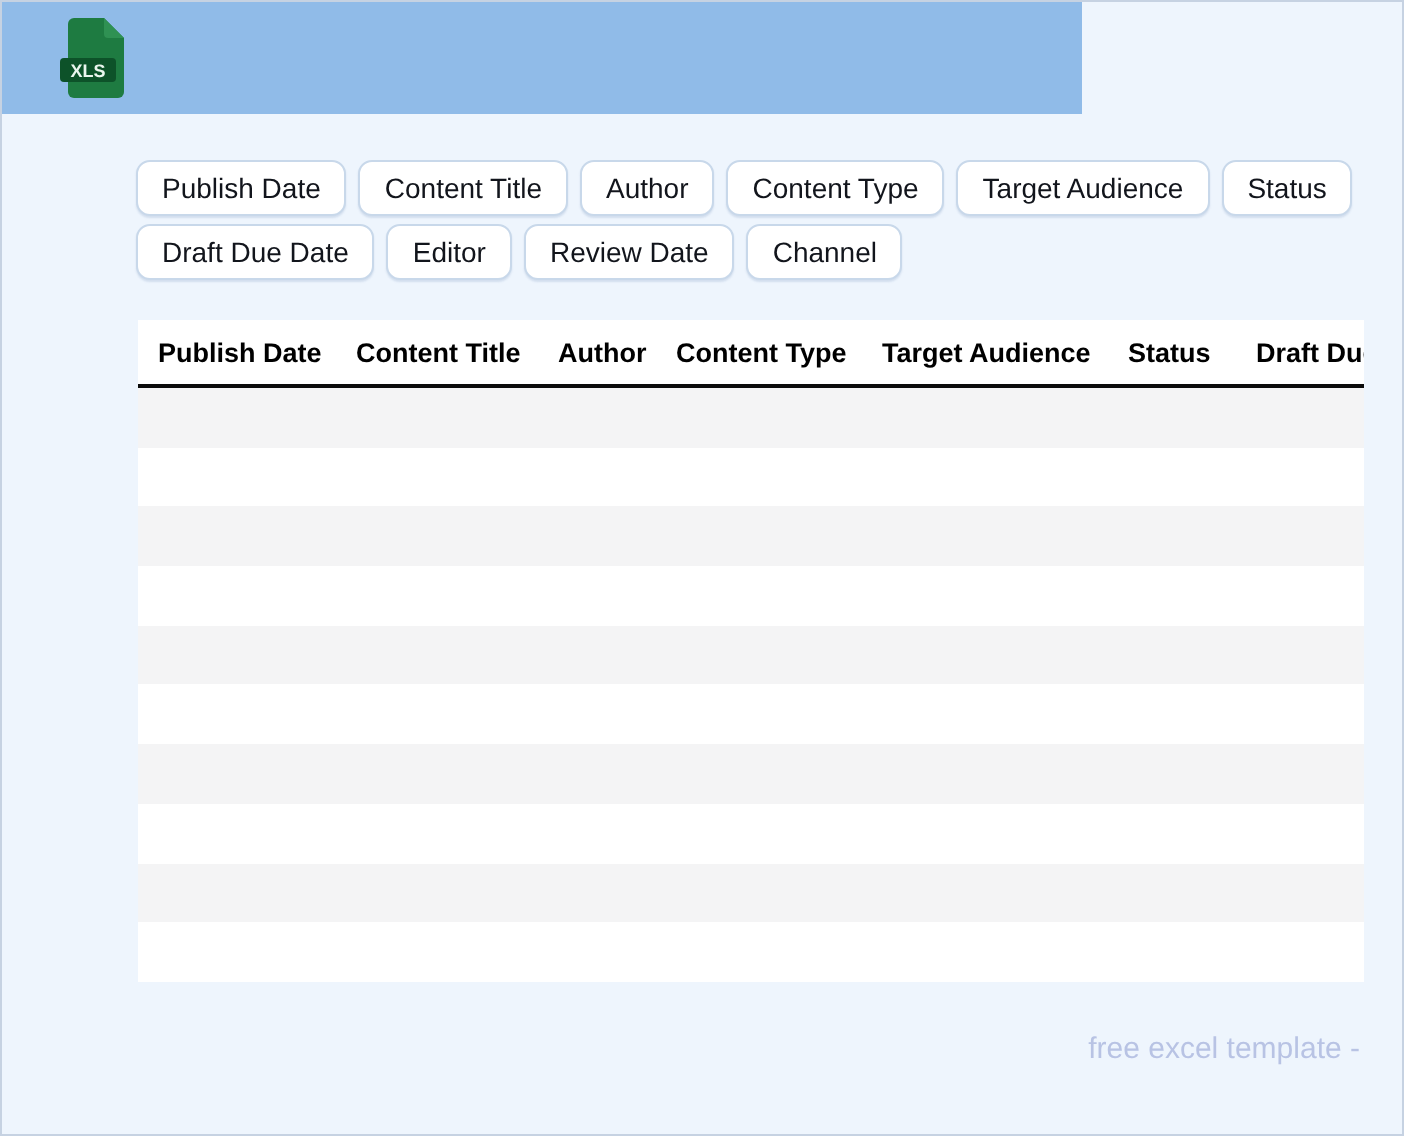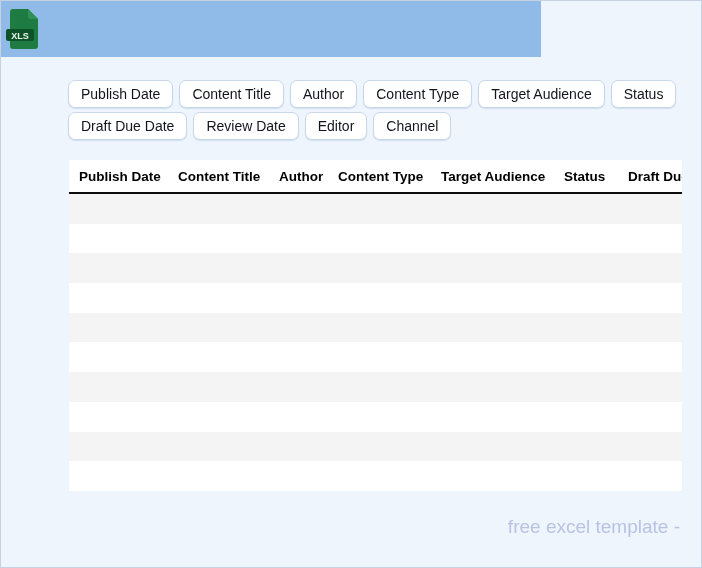--- a/index.html
+++ b/index.html
@@ -10,21 +10,21 @@
   html,body{margin:0;padding:0;background:#fff;}
   .screen{
     position:relative; width:702px; height:568px; box-sizing:border-box;
     border:1px solid #c6d2e2; background:var(--page-bg); overflow:hidden;
     font-family:"Liberation Sans", sans-serif;
   }
   
   .band{
     position:absolute; left:0; top:0; width:540px; height:56px;
     background:var(--band); display:flex; align-items:center;
-    padding-left:4px; box-sizing:border-box;
+    padding-left:28px; box-sizing:border-box;
   }
   .band .file-icon{flex:none; margin-right:14px; display:block;}
   .band .title{
     color:#ffffff; font-size:20px; font-weight:500; letter-spacing:-0.3px;
     white-space:nowrap;
   }
   
   .chips{
     position:absolute; left:67px; top:79px; width:615px;
     display:flex; flex-wrap:wrap; column-gap:6px; row-gap:4px;
@@ -47,21 +47,21 @@
   }
   .th{
     flex:none; font-weight:bold; font-size:13.5px; color:#000;
     white-space:nowrap; text-align:left;
   }
   .tr{height:29.7px; background:#ffffff;}
   .tr.alt{background:var(--alt-row);}
   
   .footer{
     position:absolute; right:21px; top:515px; display:flex; gap:9px;
-    align-items:baseline; font-size:19px; white-space:nowrap;
+    align-items:baseline; font-size:15px; white-space:nowrap;
   }
   .footer .label{color:var(--footer-text);}
   .footer .brand{color:var(--footer-brand); font-weight:bold; text-decoration:none; cursor:pointer;}
 </style>
 </head>
 <body>
 
 <div class="screen">
 
   <div class="band">
@@ -74,22 +74,22 @@
   </div>
 
   <div class="chips">
       <button class="chip">Publish Date</button>
       <button class="chip">Content Title</button>
       <button class="chip">Author</button>
       <button class="chip">Content Type</button>
       <button class="chip">Target Audience</button>
       <button class="chip">Status</button>
       <button class="chip">Draft Due Date</button>
+      <button class="chip">Editor</button>
       <button class="chip">Review Date</button>
-      <button class="chip">Editor</button>
       <button class="chip">Channel</button>
     </div>
 
   <div class="table">
     <div class="thead">
         <div class="th" style="width: 99px;">Publish Date</div>
         <div class="th" style="width: 101px;">Content Title</div>
         <div class="th" style="width: 59px;">Author</div>
         <div class="th" style="width: 103px;">Content Type</div>
         <div class="th" style="width: 123px;">Target Audience</div>

